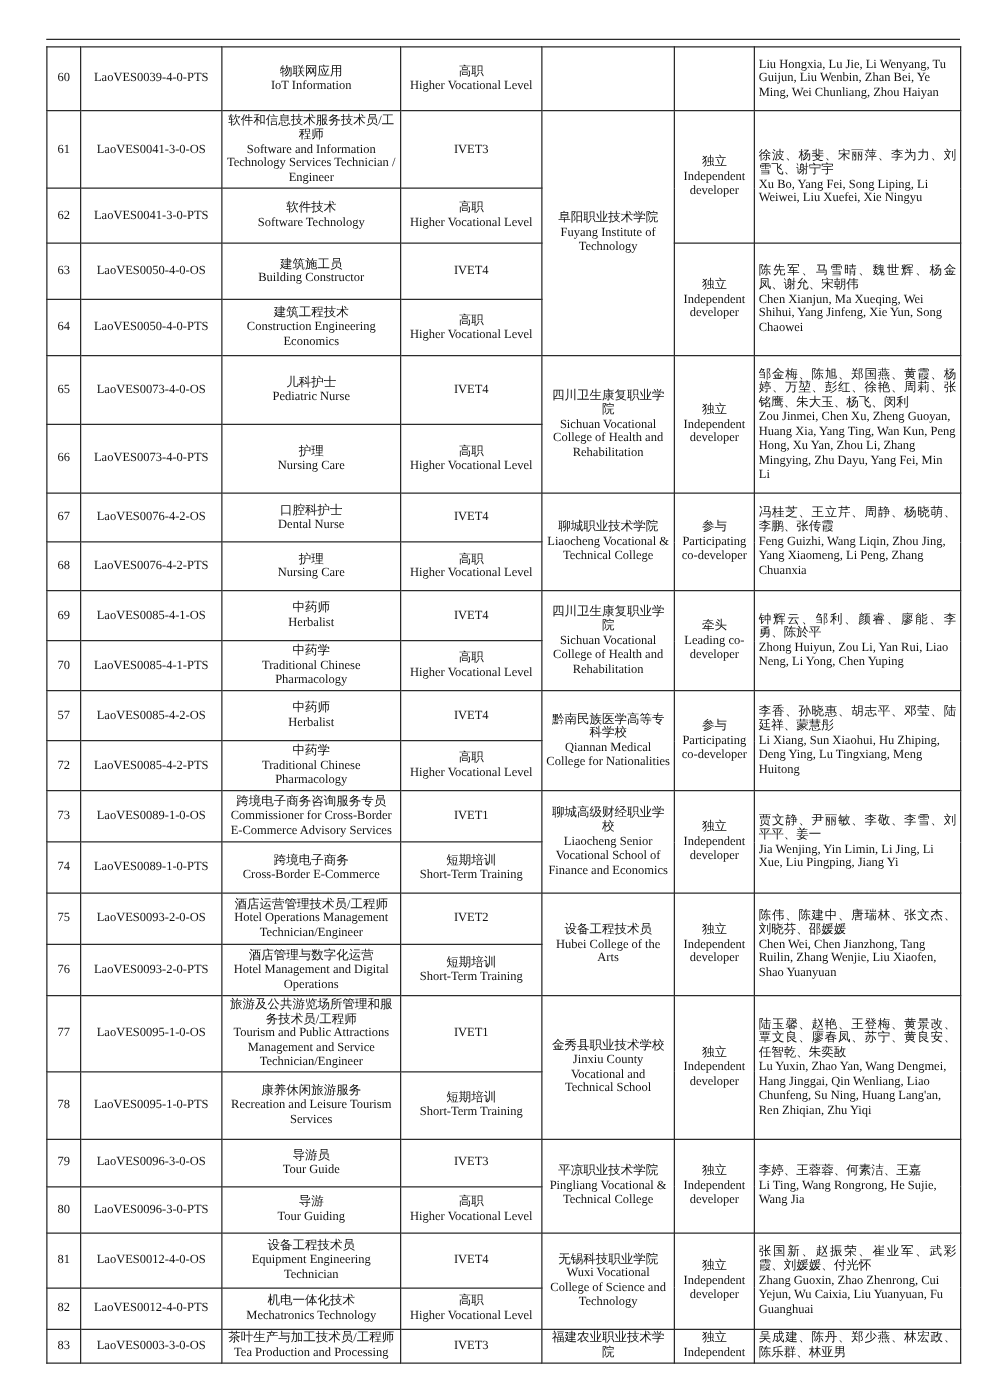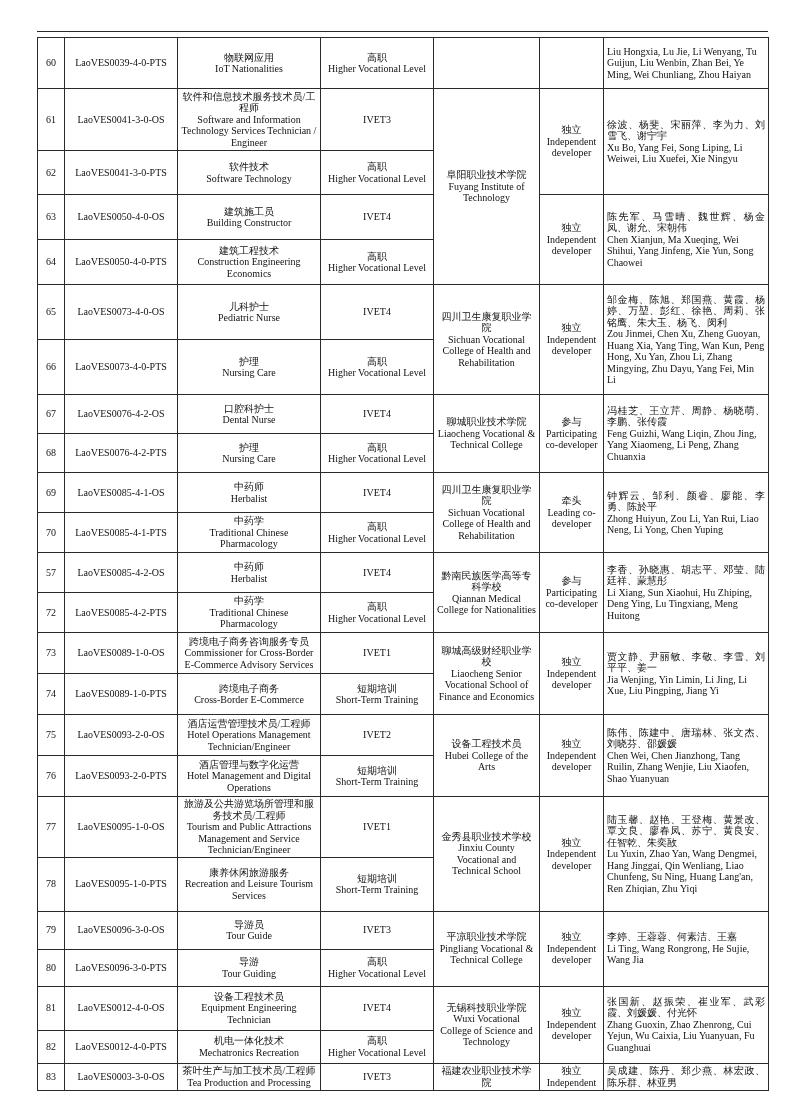--- a/index.html
+++ b/index.html
@@ -46,21 +46,21 @@
         <col class="w-r">
         <col class="w-d">
     </colgroup>
 
     <tbody>
         <tr style="height:51px">
       <td class="n">60</td>
       <td class="c">LaoVES0039-4-0-PTS</td>
       <td class="o">
             <span class="zh">物联网应用</span>
-            <span class="en">IoT Nationalities</span>
+            <span class="en">IoT Information</span>
           </td>
       <td class="l">
             <span class="zh">高职</span>
             <span class="en">Higher Vocational Level</span>
           </td>
       <td class="i">
             <span class="zh"></span>
           </td>
       <td class="r">
             <span class="zh"></span>
@@ -458,21 +458,21 @@
             <span class="zh">张国新、赵振荣、崔业军、武彩霞、刘媛媛、付光怀</span>
             <span class="en">Zhang Guoxin, Zhao Zhenrong, Cui Yejun, Wu Caixia, Liu Yuanyuan, Fu Guanghuai</span>
           </td>
     </tr>
 
     <tr style="height:33px">
       <td class="n">82</td>
       <td class="c">LaoVES0012-4-0-PTS</td>
       <td class="o">
             <span class="zh">机电一体化技术</span>
-            <span class="en">Mechatronics Recreation</span>
+            <span class="en">Mechatronics Technology</span>
           </td>
       <td class="l">
             <span class="zh">高职</span>
             <span class="en">Higher Vocational Level</span>
           </td>
     </tr>
 
     <tr style="height:27px">
       <td class="n">83</td>
       <td class="c">LaoVES0003-3-0-OS</td>

